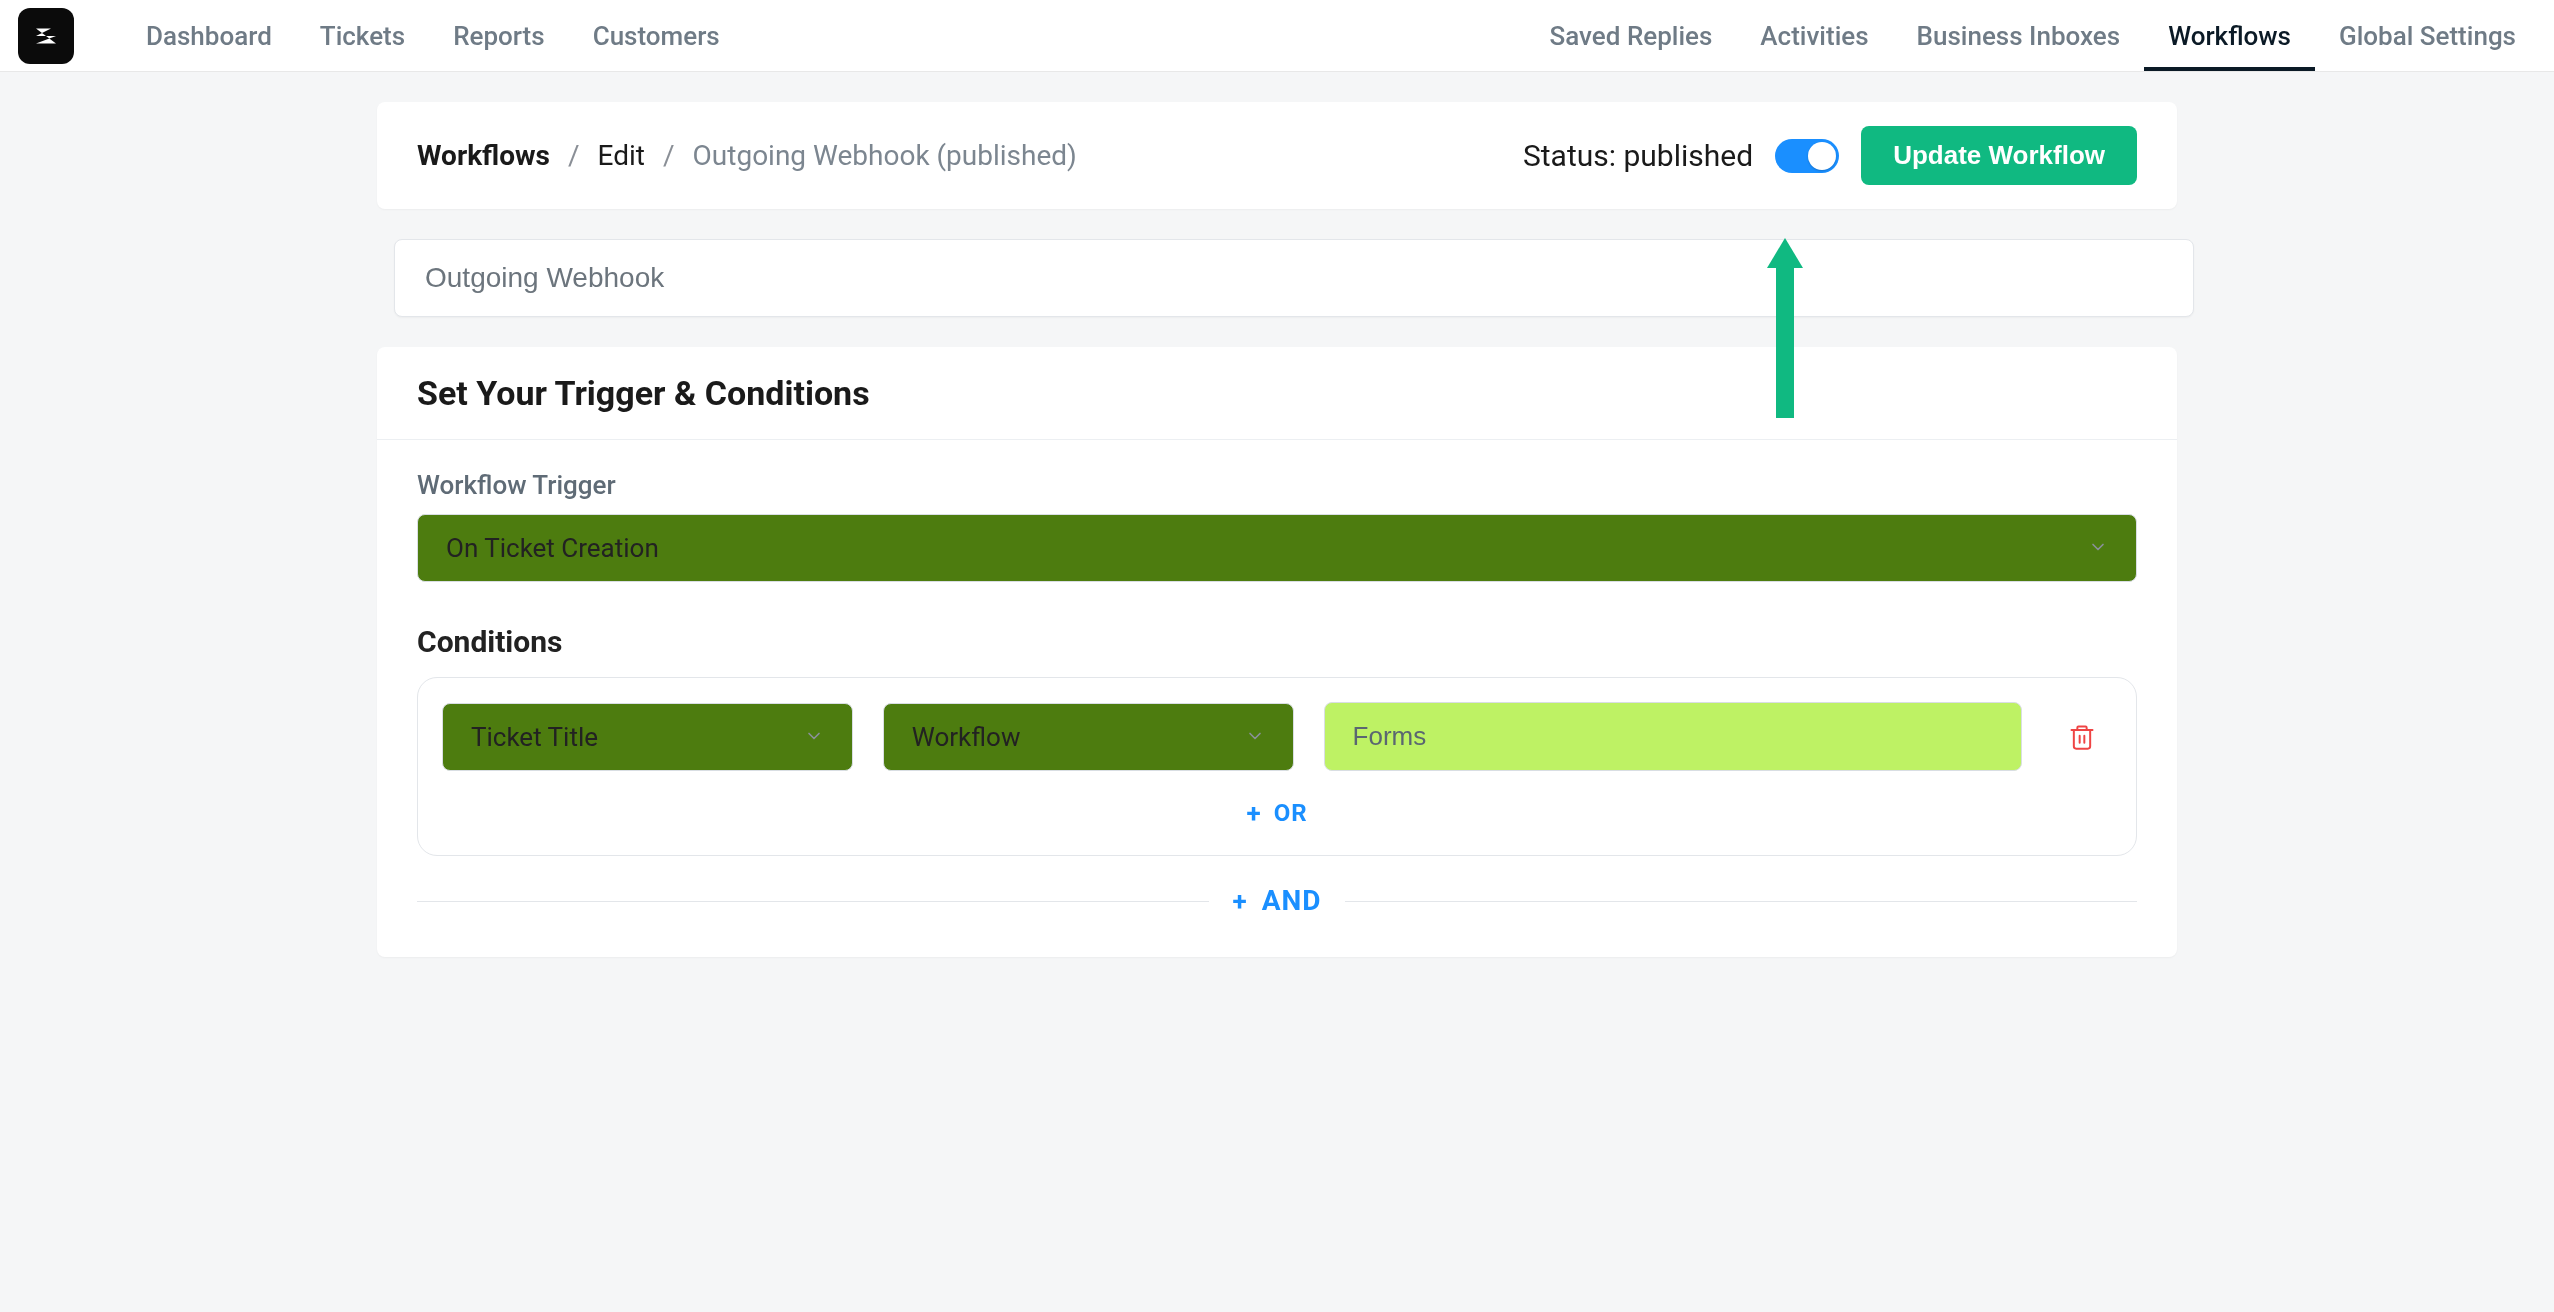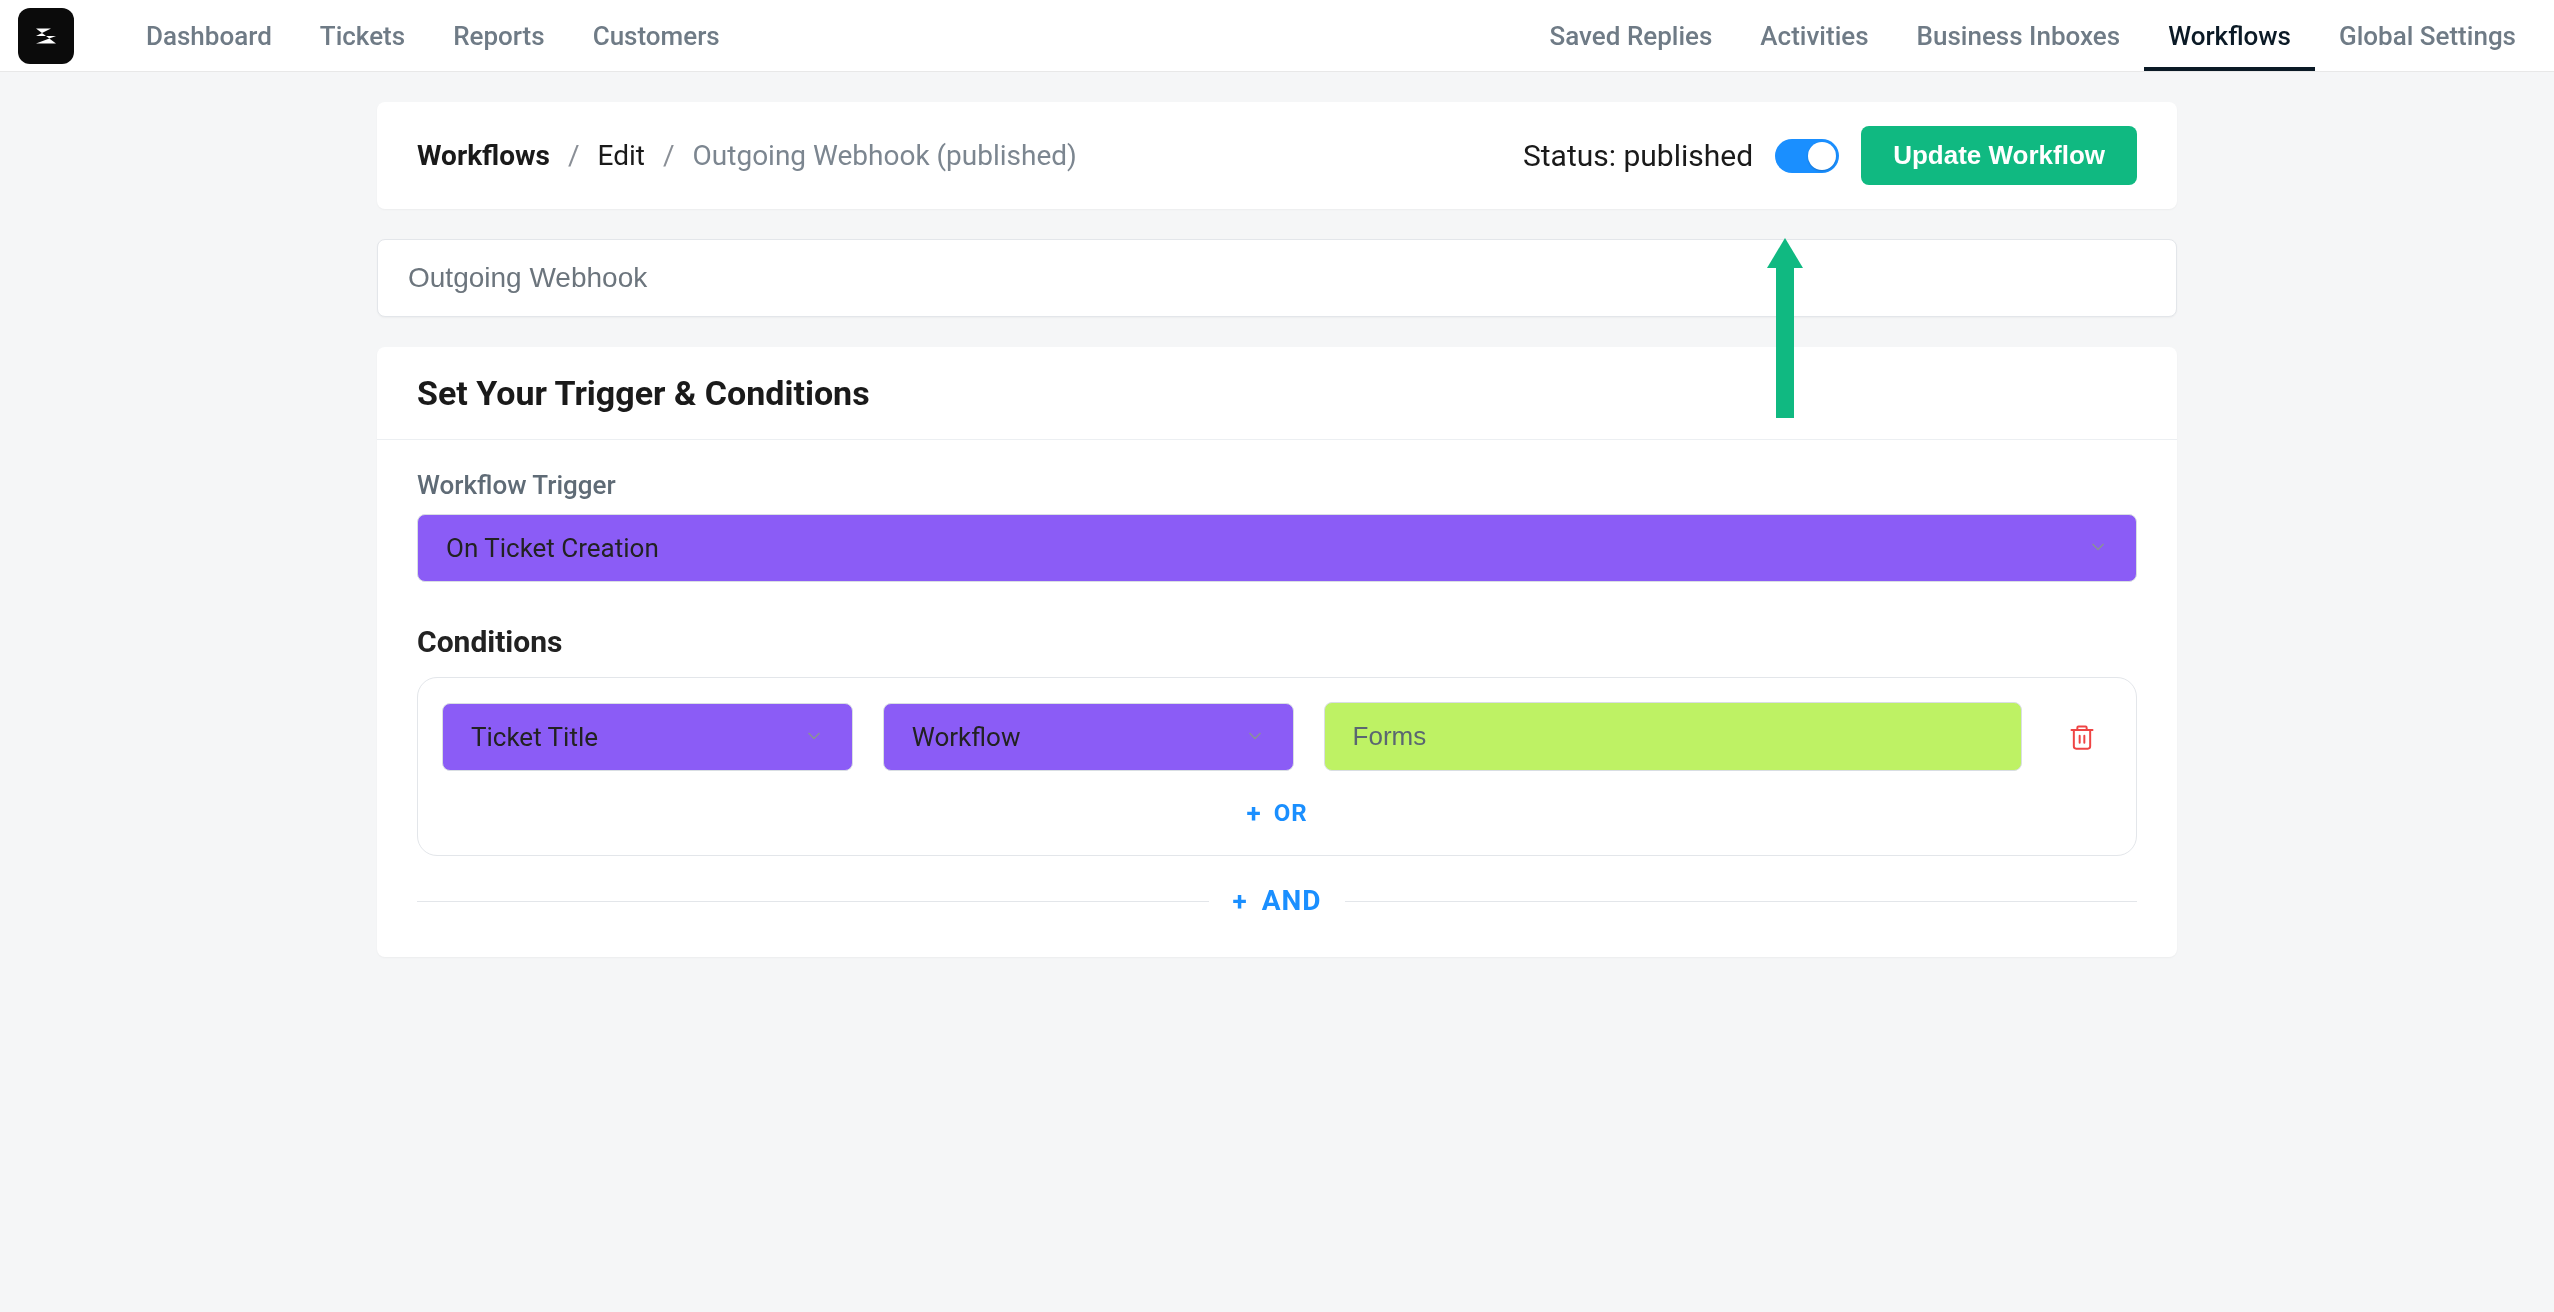--- a/index.html
+++ b/index.html
@@ -107,20 +107,21 @@
   }
   
   .name-input {
     width: 100%;
     padding: 22px 30px;
     border: 1px solid #e3e6ea;
     border-radius: 8px;
     font-size: 28px;
     background: #fff;
     color: #6c757d;
+    margin-left: 17px;
   }
   
   .section-head {
     padding: 26px 40px;
     border-bottom: 1px solid #eceff2;
   }
   .section-title {
     font-size: 34px;
     font-weight: 700;
     color: #1a1a1a;
@@ -136,21 +137,21 @@
     font-weight: 500;
   }
   .select-box {
     width: 100%;
     display: flex;
     align-items: center;
     justify-content: space-between;
     padding: 18px 28px;
     border: 1px solid #d9dee3;
     border-radius: 8px;
-    background: #8b5cf6;
+    background: #4d7c0f;
     cursor: pointer;
     font-size: 26px;
   }
   .select-box .chev { color: #8a9099; }
   .conditions-label {
     font-size: 30px;
     font-weight: 700;
     margin: 42px 0 18px;
   }
   .cond-group {

